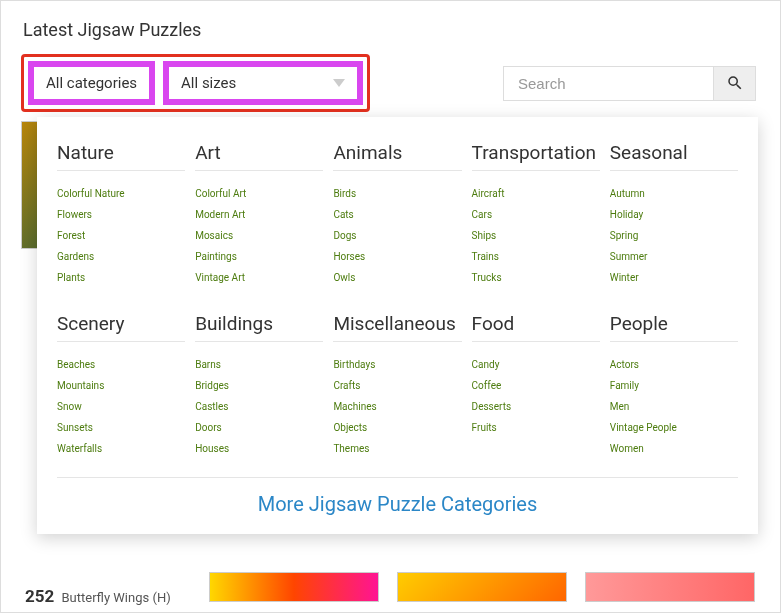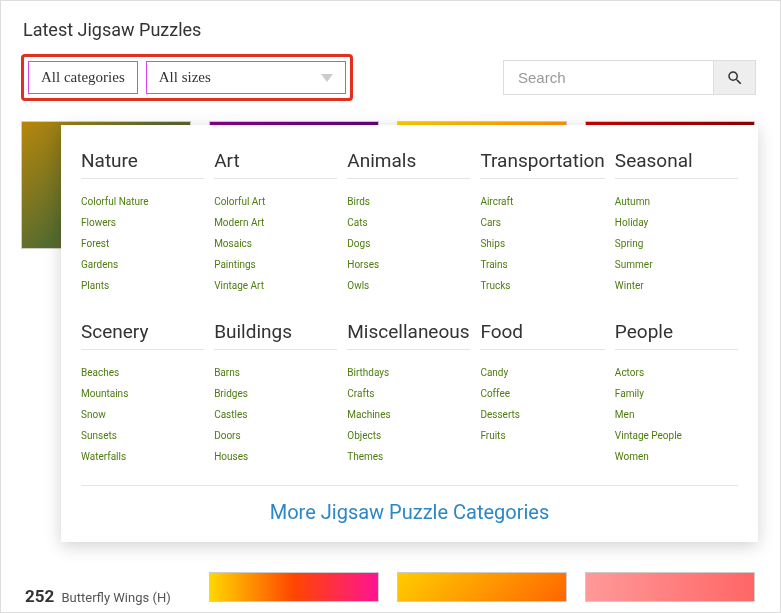--- a/index.html
+++ b/index.html
@@ -26,30 +26,29 @@
   }
   .highlight-box {
     border: 3px solid #e2301f;
     border-radius: 4px;
     padding: 4px 4px;
     display: flex;
     gap: 8px;
     align-items: center;
   }
   .dropdown {
-    border: 1px solid #d946ef;
+    border: 6px solid #d946ef;
     background: #fff;
     color: #333;
     font-size: 15px;
     padding: 7px 12px;
     display: flex;
     align-items: center;
     cursor: pointer;
     white-space: nowrap;
-    font-family: Liberation Serif, serif;
   }
   .dropdown.sizes {
     min-width: 200px;
     justify-content: space-between;
   }
   .dropdown .chev {
     margin-left: 8px;
     width: 0; height: 0;
     border-left: 6px solid transparent;
     border-right: 6px solid transparent;
@@ -103,28 +102,27 @@
   .caption { font-size: 13px; color: #555; margin-top: 4px; }
   .caption b { font-size: 17px; color: #333; font-weight: 700; margin-right: 4px; }
   .row2 { position: absolute; bottom: 10px; left: 0; right: 0; display:flex; gap:18px;}
   .row2 .thumb { height: 30px; }
   .row2 .thumb.t5 { background: linear-gradient(90deg,#ffd700,#ff4500,#ff1493); }
   .row2 .thumb.t6 { background: linear-gradient(90deg,#ff9999,#ff6666); }
 
   
   .mega {
     position: absolute;
-    top: 124px;
+    top: 116px;
     left: 36px;
     right: 22px;
     background: #fff;
     box-shadow: 0 4px 16px rgba(0,0,0,0.18);
     z-index: 10;
     padding: 24px 20px 18px 20px;
-    margin-left: 24px;
   }
   .mega-grid {
     display: grid;
     grid-template-columns: repeat(5, 1fr);
     column-gap: 10px;
     row-gap: 24px;
   }
   .col {}
   .col h3 {
     font-size: 19px;

